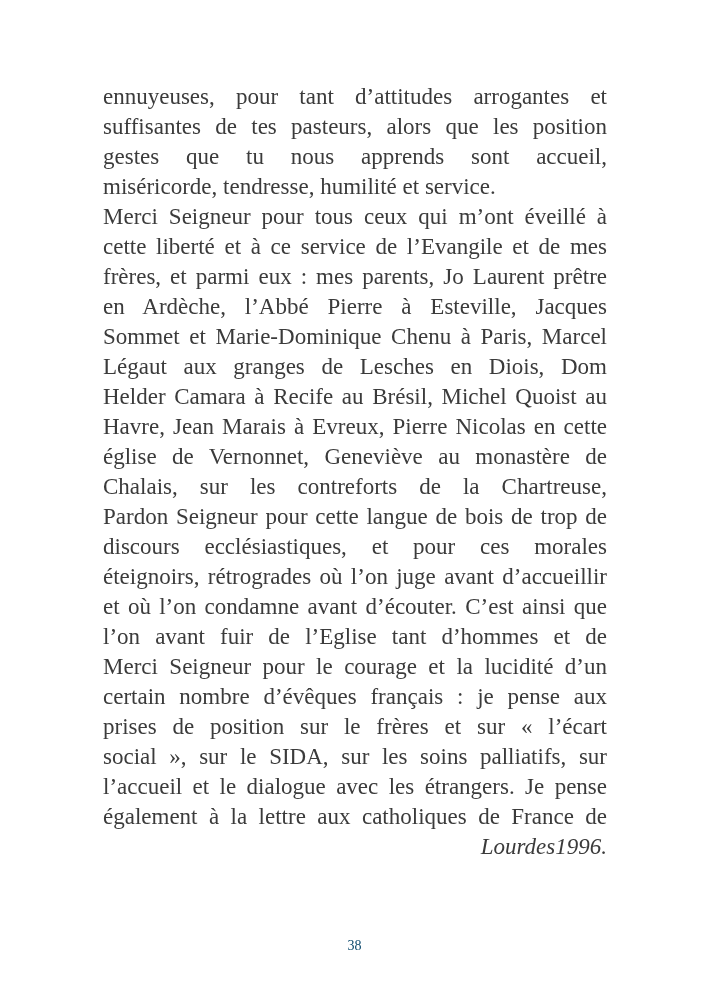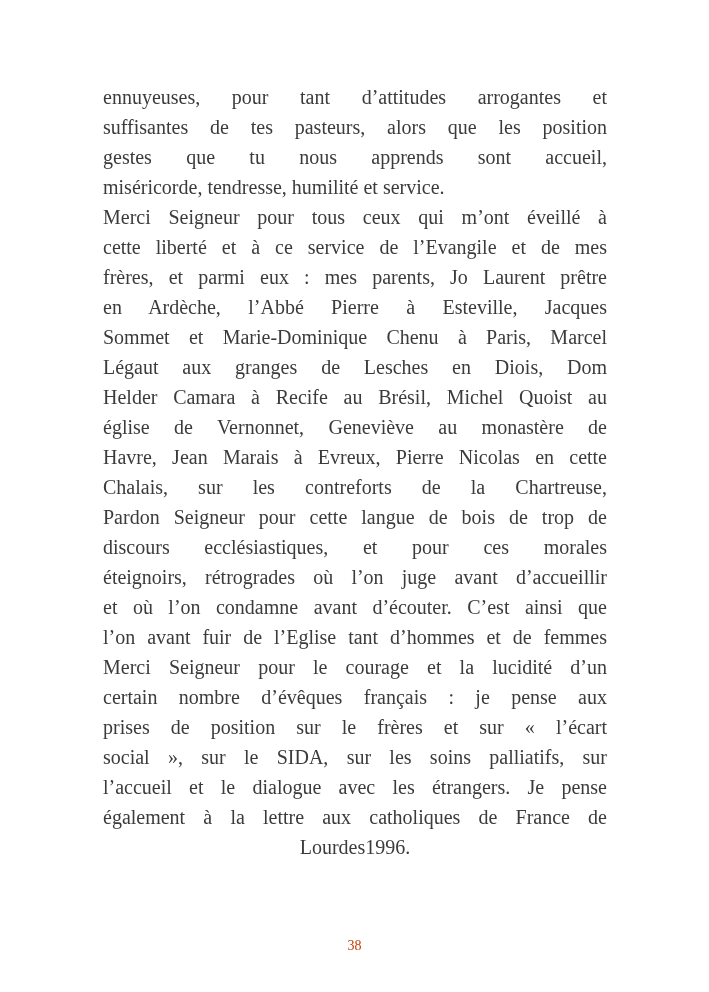--- a/index.html
+++ b/index.html
@@ -20,35 +20,36 @@
     position: absolute;
     left: 103px;
     top: 82px;
     width: 504px;
   }
   .paragraph {
     margin: 0;
     padding: 0;
   }
   .line {
-    font-size: 20px;
+    font-size: 23px;
     line-height: 30px;
     height: 30px;
     overflow: hidden;
     text-align: justify;
     text-align-last: justify;
     -moz-text-align-last: justify;
   }
   .line.lastline {
     text-align-last: left;
     -moz-text-align-last: left;
   }
   .line.spread {
     display: flex;
-    justify-content: center;
+    justify-content: flex-end;
+    font-style: italic;
   }
   .page-number {
     position: absolute;
     left: 0;
     right: 0;
     top: 936px;
     text-align: center;
     font-size: 14px;
     line-height: 20px;
     color: #6b6b6b;
@@ -66,22 +67,22 @@
         <div class="line lastline">miséricorde, tendresse, humilité et service.</div>
       </div>
       <div class="paragraph">
         <div class="line">Merci Seigneur pour tous ceux qui m’ont éveillé à</div>
         <div class="line">cette liberté et à ce service de l’Evangile et de mes</div>
         <div class="line">frères, et parmi eux : mes parents, Jo Laurent prêtre</div>
         <div class="line">en Ardèche, l’Abbé Pierre à Esteville, Jacques</div>
         <div class="line">Sommet et Marie-Dominique Chenu à Paris, Marcel</div>
         <div class="line">Légaut aux granges de Lesches en Diois, Dom</div>
         <div class="line">Helder Camara à Recife au Brésil, Michel Quoist au</div>
+        <div class="line">Havre, Jean Marais à Evreux, Pierre Nicolas en cette</div>
         <div class="line">église de Vernonnet, Geneviève au monastère de</div>
-        <div class="line">Havre, Jean Marais à Evreux, Pierre Nicolas en cette</div>
         <div class="line">Chalais, sur les contreforts de la Chartreuse,</div>
       </div>
       <div class="paragraph">
         <div class="line">Pardon Seigneur pour cette langue de bois de trop de</div>
         <div class="line">discours ecclésiastiques, et pour ces morales</div>
         <div class="line">éteignoirs, rétrogrades où l’on juge avant d’accueillir</div>
         <div class="line">et où l’on condamne avant d’écouter. C’est ainsi que</div>
         <div class="line">l’on avant fuir de l’Eglise tant d’hommes et de femmes</div>
       </div>
       <div class="paragraph">
@@ -90,14 +91,14 @@
         <div class="line">prises de position sur le frères et sur « l’écart</div>
         <div class="line">social », sur le SIDA, sur les soins palliatifs, sur</div>
         <div class="line">l’accueil et le dialogue avec les étrangers. Je pense</div>
         <div class="line">également à la lettre aux catholiques de France de</div>
         <div class="line spread">
           <span>Lourdes</span>
           <span>1996.</span>
         </div>
       </div>
     </div>
-  <div class="page-number" style="color: #c2410c;">38</div>
+  <div class="page-number" style="color: #0c4a6e;">38</div>
 </div>
 
 </body></html>

